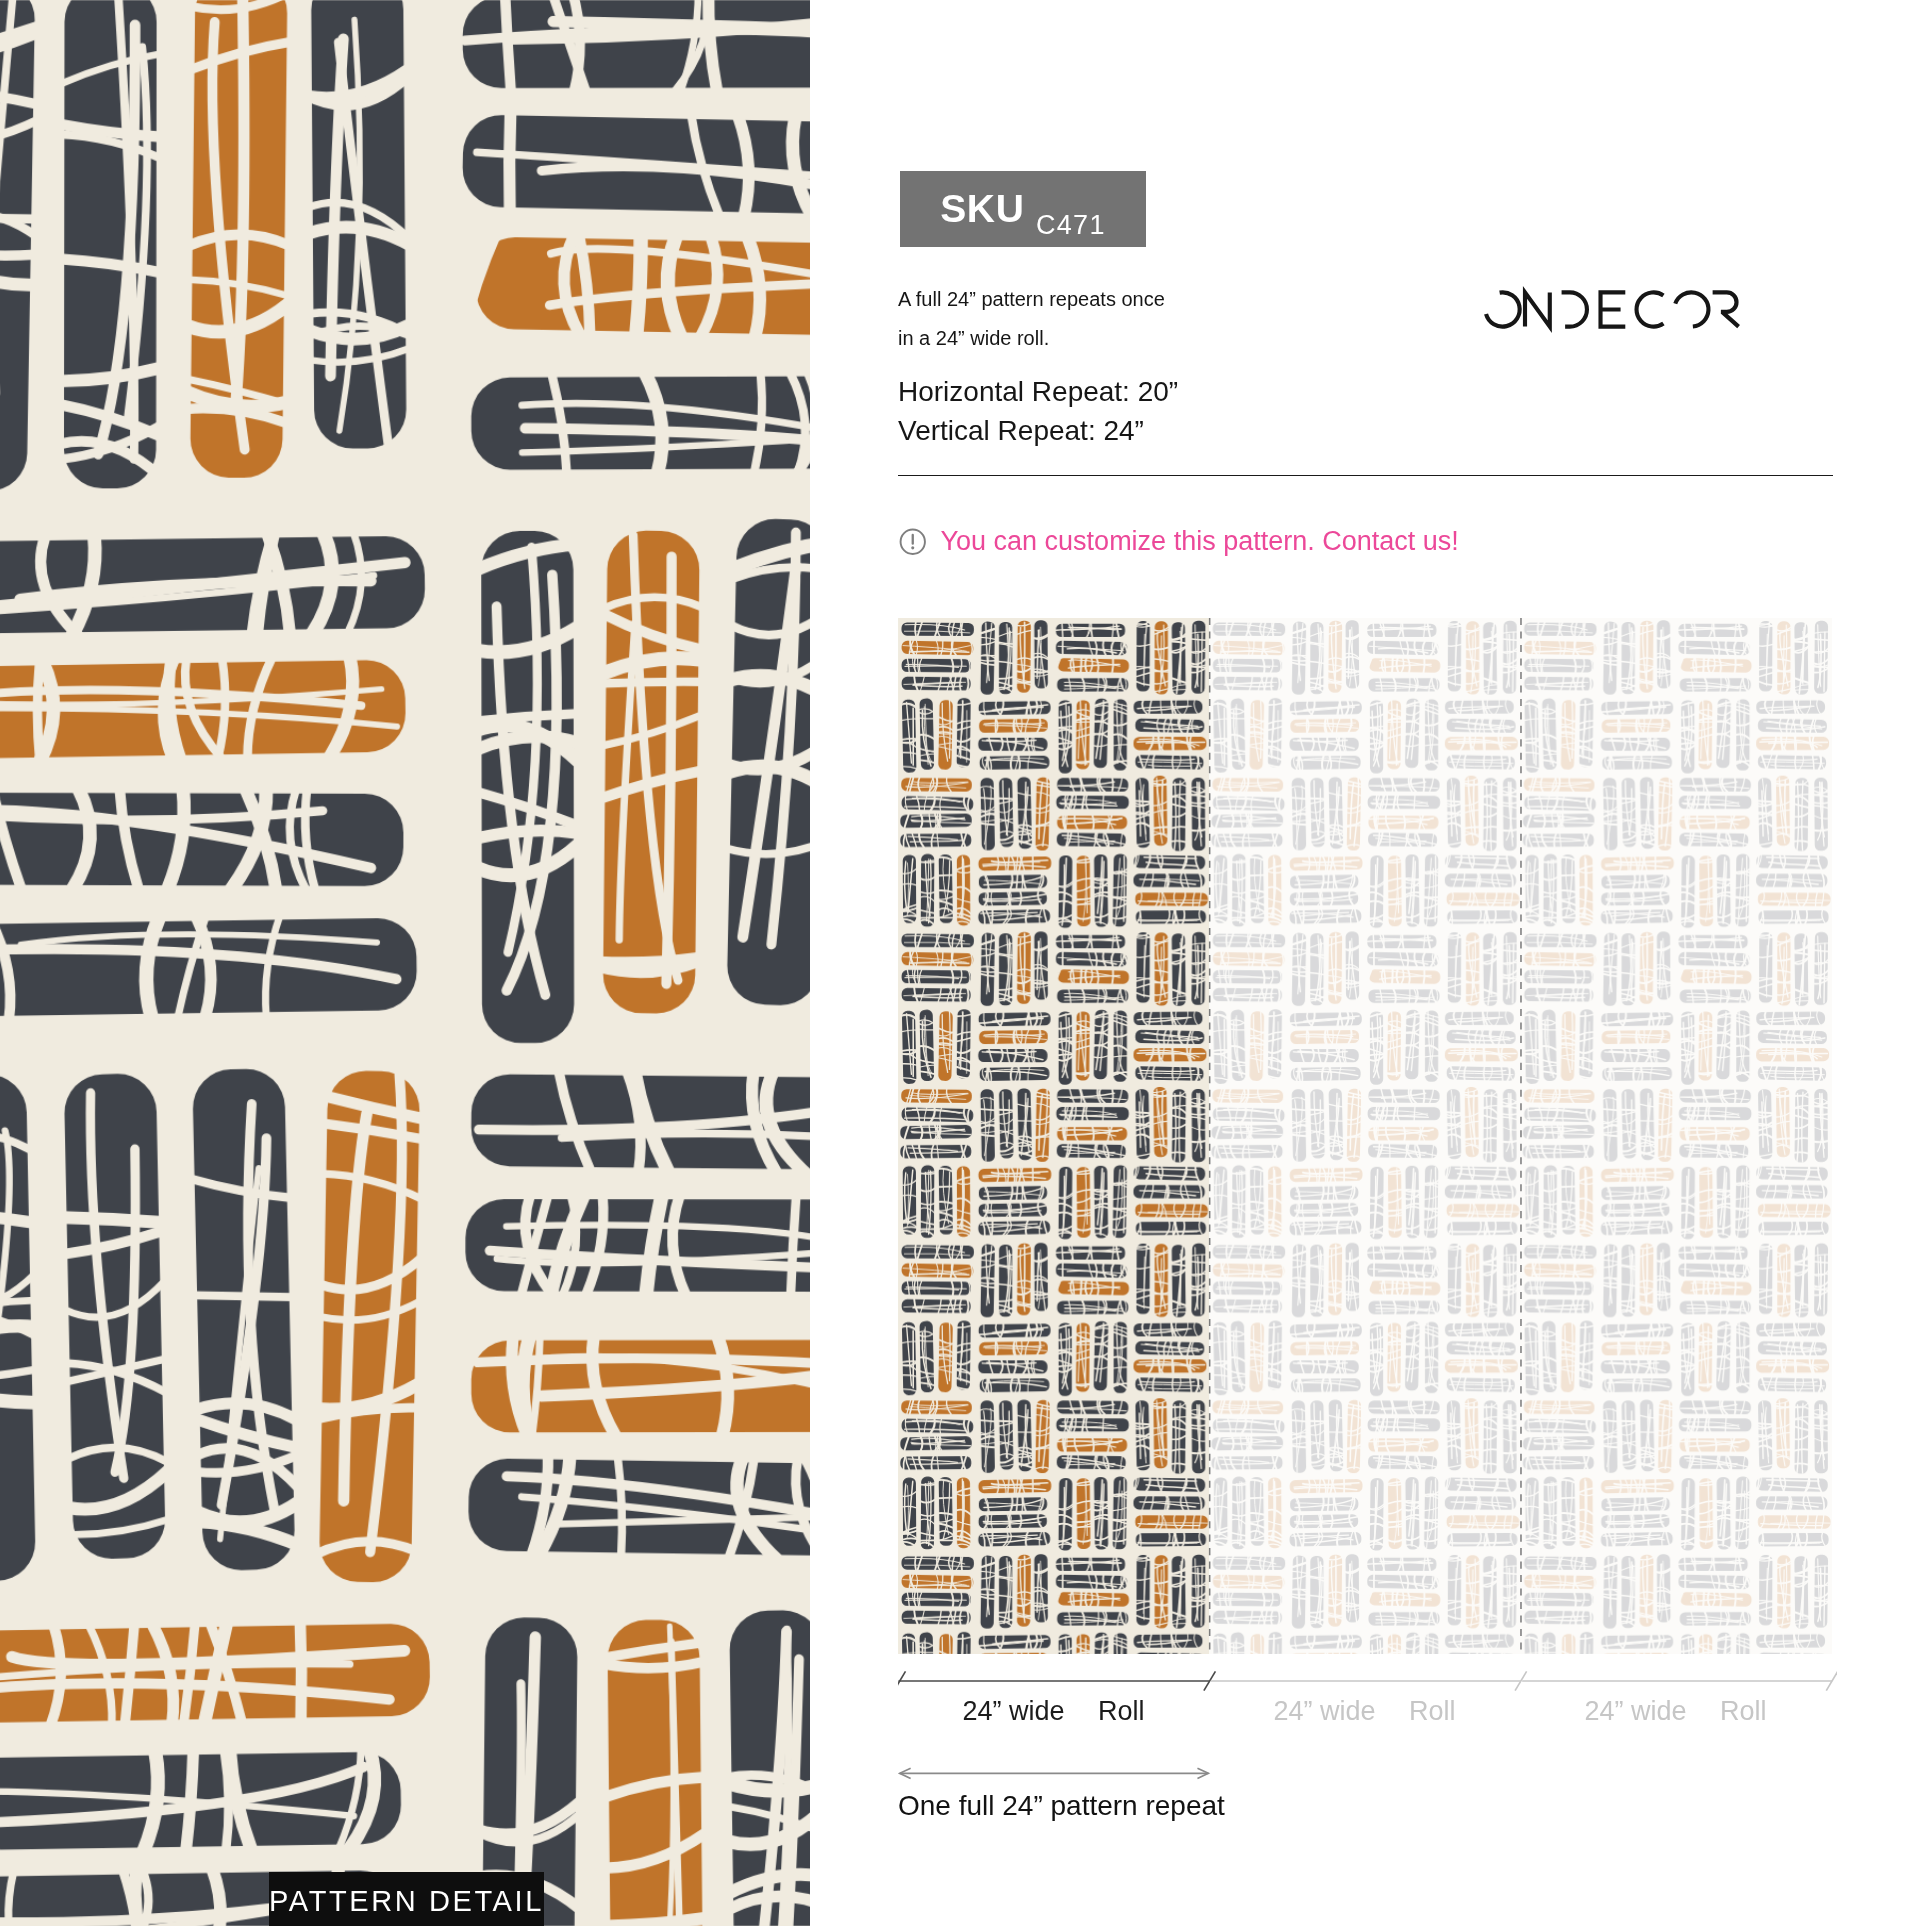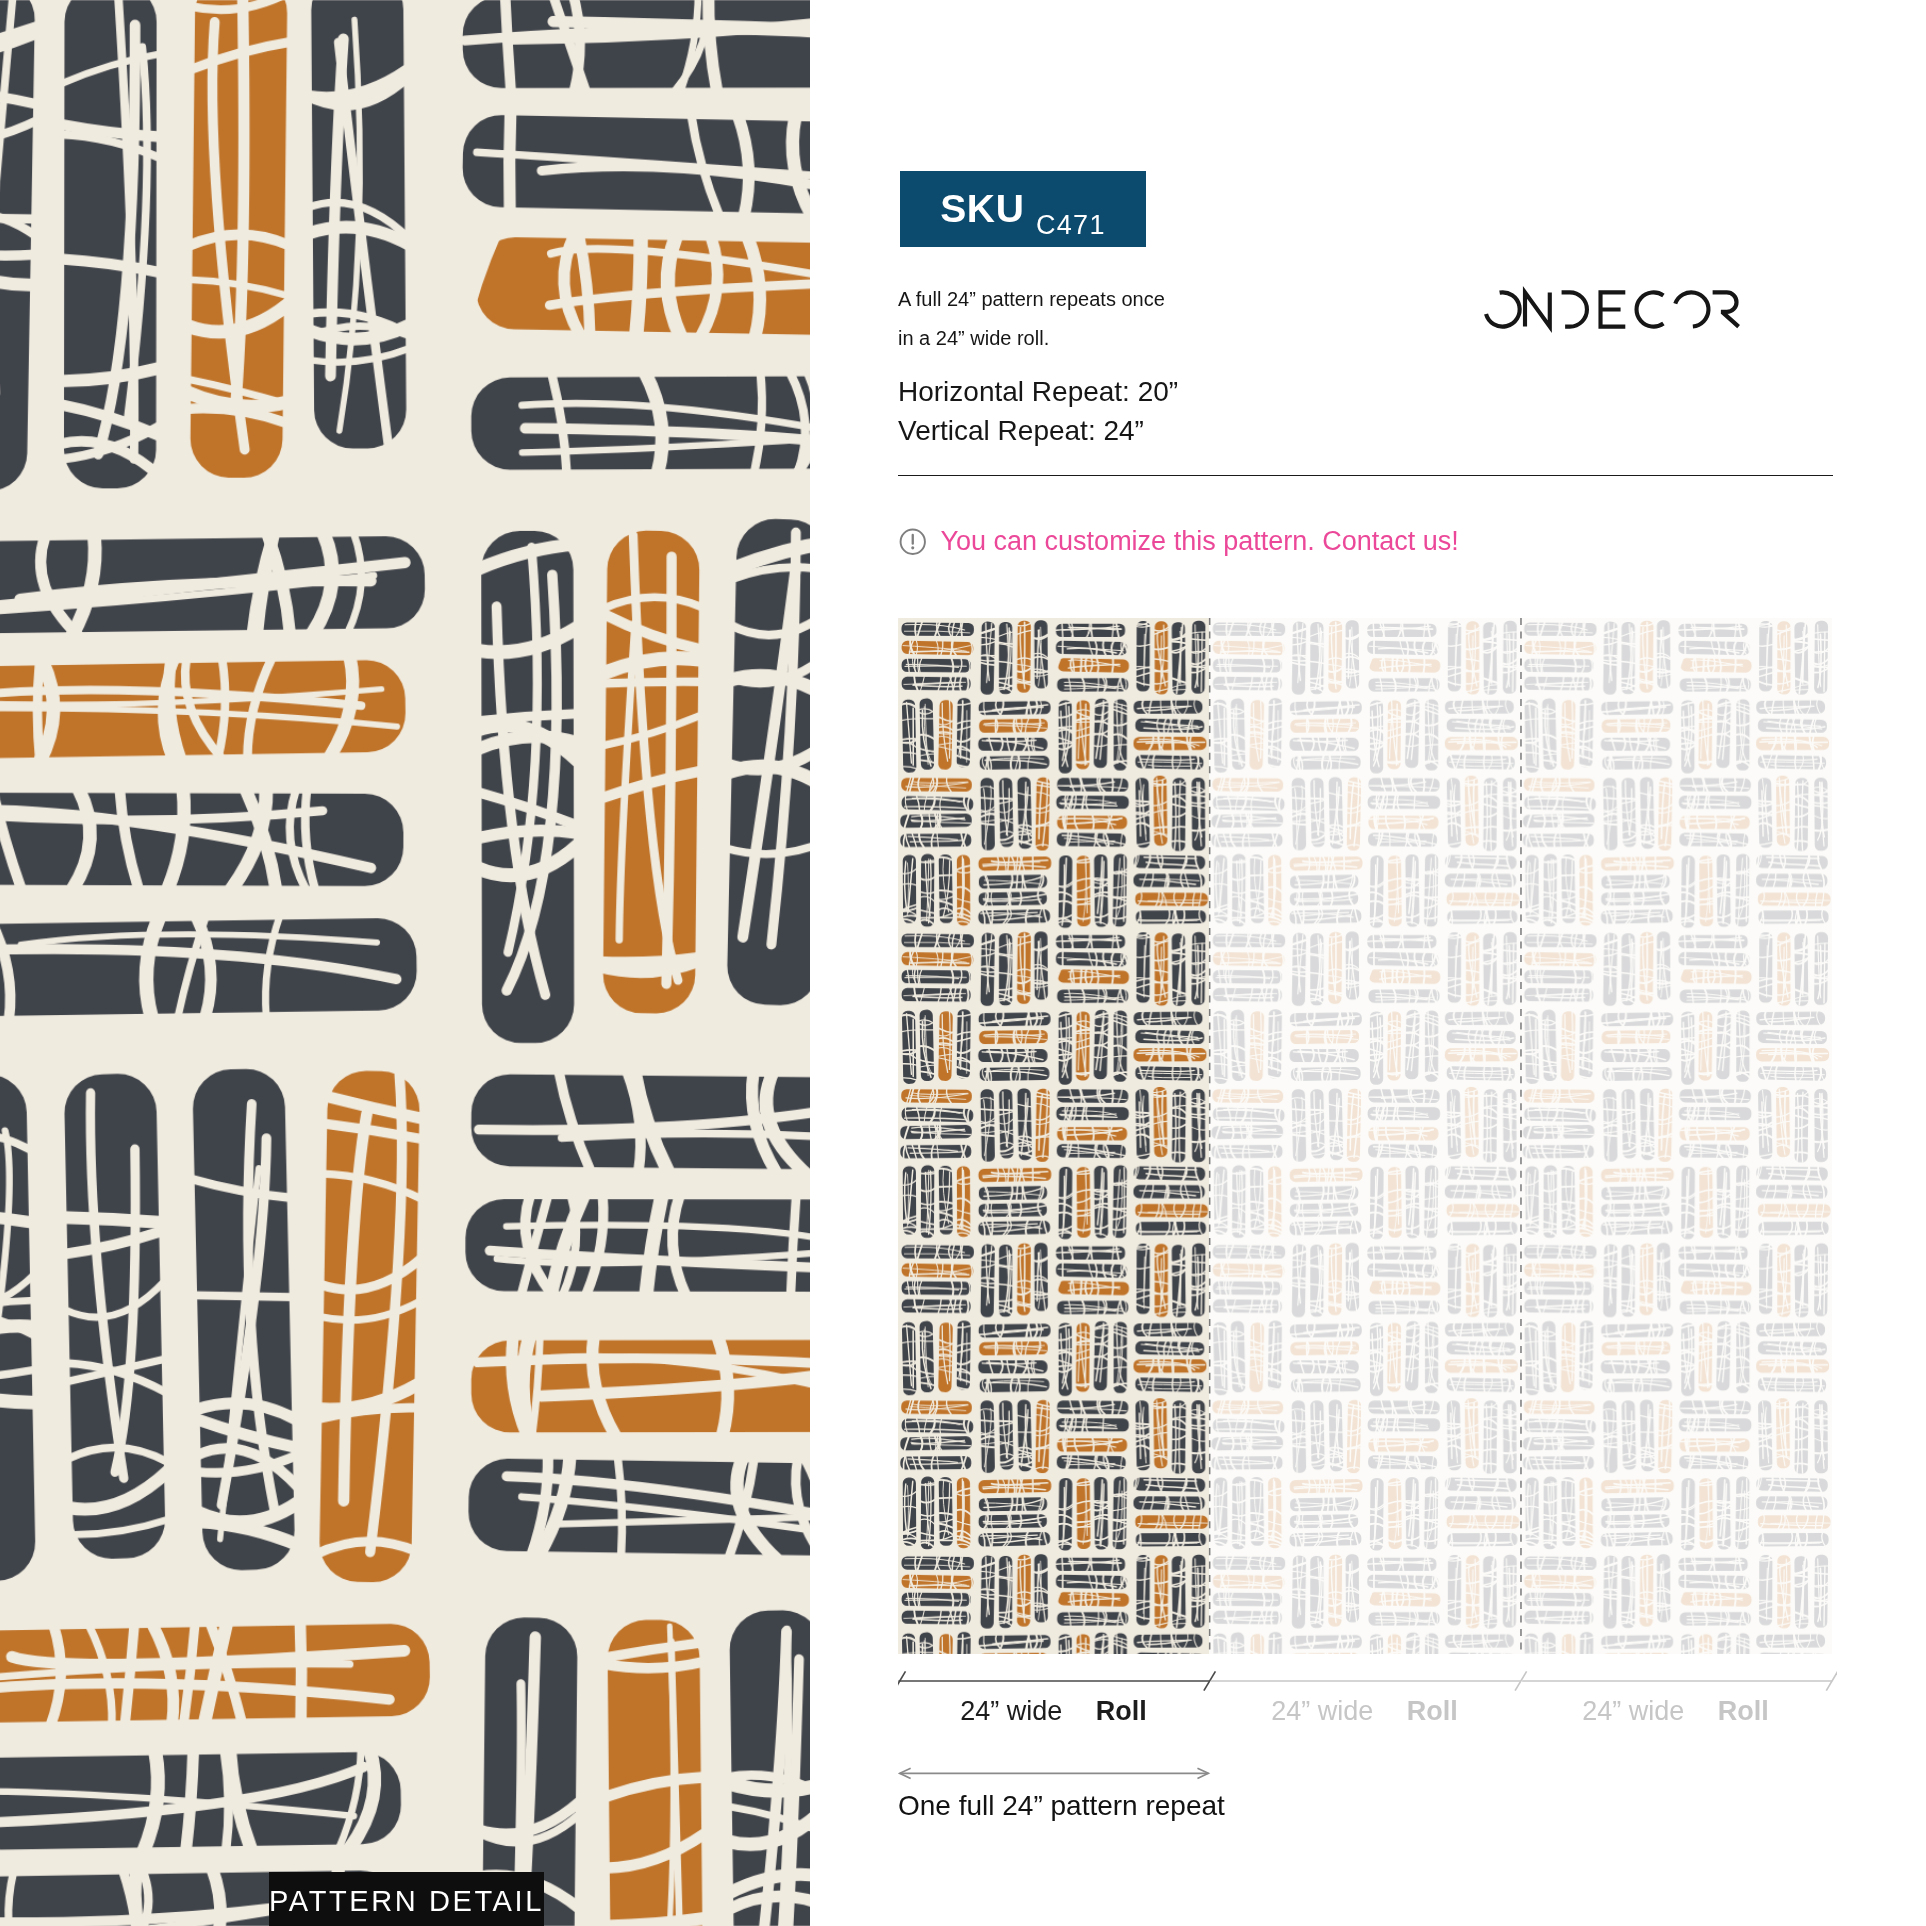--- a/index.html
+++ b/index.html
@@ -5,33 +5,33 @@
   html,body{margin:0;padding:0;background:#ffffff;}
   .canvas{position:relative;width:1926px;height:1926px;background:#ffffff;overflow:hidden;
           font-family:"Liberation Sans",sans-serif;color:#1a1a1a;}
   .abs{position:absolute;}
   
   .pattern-panel{left:0;top:0;width:810px;height:1926px;background:#f0ebdf;}
   .pattern-detail-badge{left:269px;top:1872px;width:275px;height:58px;background:#0e0e0e;
       display:flex;align-items:center;justify-content:center;}
   .pattern-detail-badge span{color:#ffffff;font-size:29px;letter-spacing:2.6px;font-weight:400;}
   
-  .sku-badge{left:900px;top:171px;width:246px;height:76px;background:#0c4a6e;
+  .sku-badge{left:900px;top:171px;width:246px;height:76px;background:#737373;
       display:flex;align-items:center;justify-content:center;gap:11.6px;}
   .sku-badge .sku-label{color:#fff;font-size:39px;font-weight:700;letter-spacing:0.6px;}
   .sku-badge .sku-value{color:#fff;font-size:27px;font-weight:400;letter-spacing:1.3px;margin-top:32px;}
   .desc{left:898px;top:280px;width:706px;font-size:20px;line-height:39px;color:#161616;}
   .repeats{left:898px;top:372px;width:706px;font-size:28px;line-height:39px;color:#161616;}
   .rule{left:898px;top:475px;width:935px;height:0;border-top:1.3px solid #1a1a1a;}
   .customize{left:898px;top:526px;display:flex;align-items:center;gap:13px;}
   .customize .note{font-size:27px;color:#ec4899;}
   .logo{left:1483px;top:280px;width:261px;height:59px;}
   
   .roll-label{top:1696px;width:311px;text-align:center;font-size:27px;}
-  .roll-label .rl-bold{font-weight:700;margin-left:26px;}
+  .roll-label .rl-bold{font-weight:400;margin-left:26px;}
   .roll-label.active{color:#1c1c1c;}
   .roll-label.faded{color:#c6c6c6;}
   .repeat-caption{left:898px;top:1790px;font-size:28px;color:#121212;}
 </style>
 </head>
 <body>
 
 <div class="canvas">
 
   <svg width="0" height="0" style="position:absolute" aria-hidden="true">

